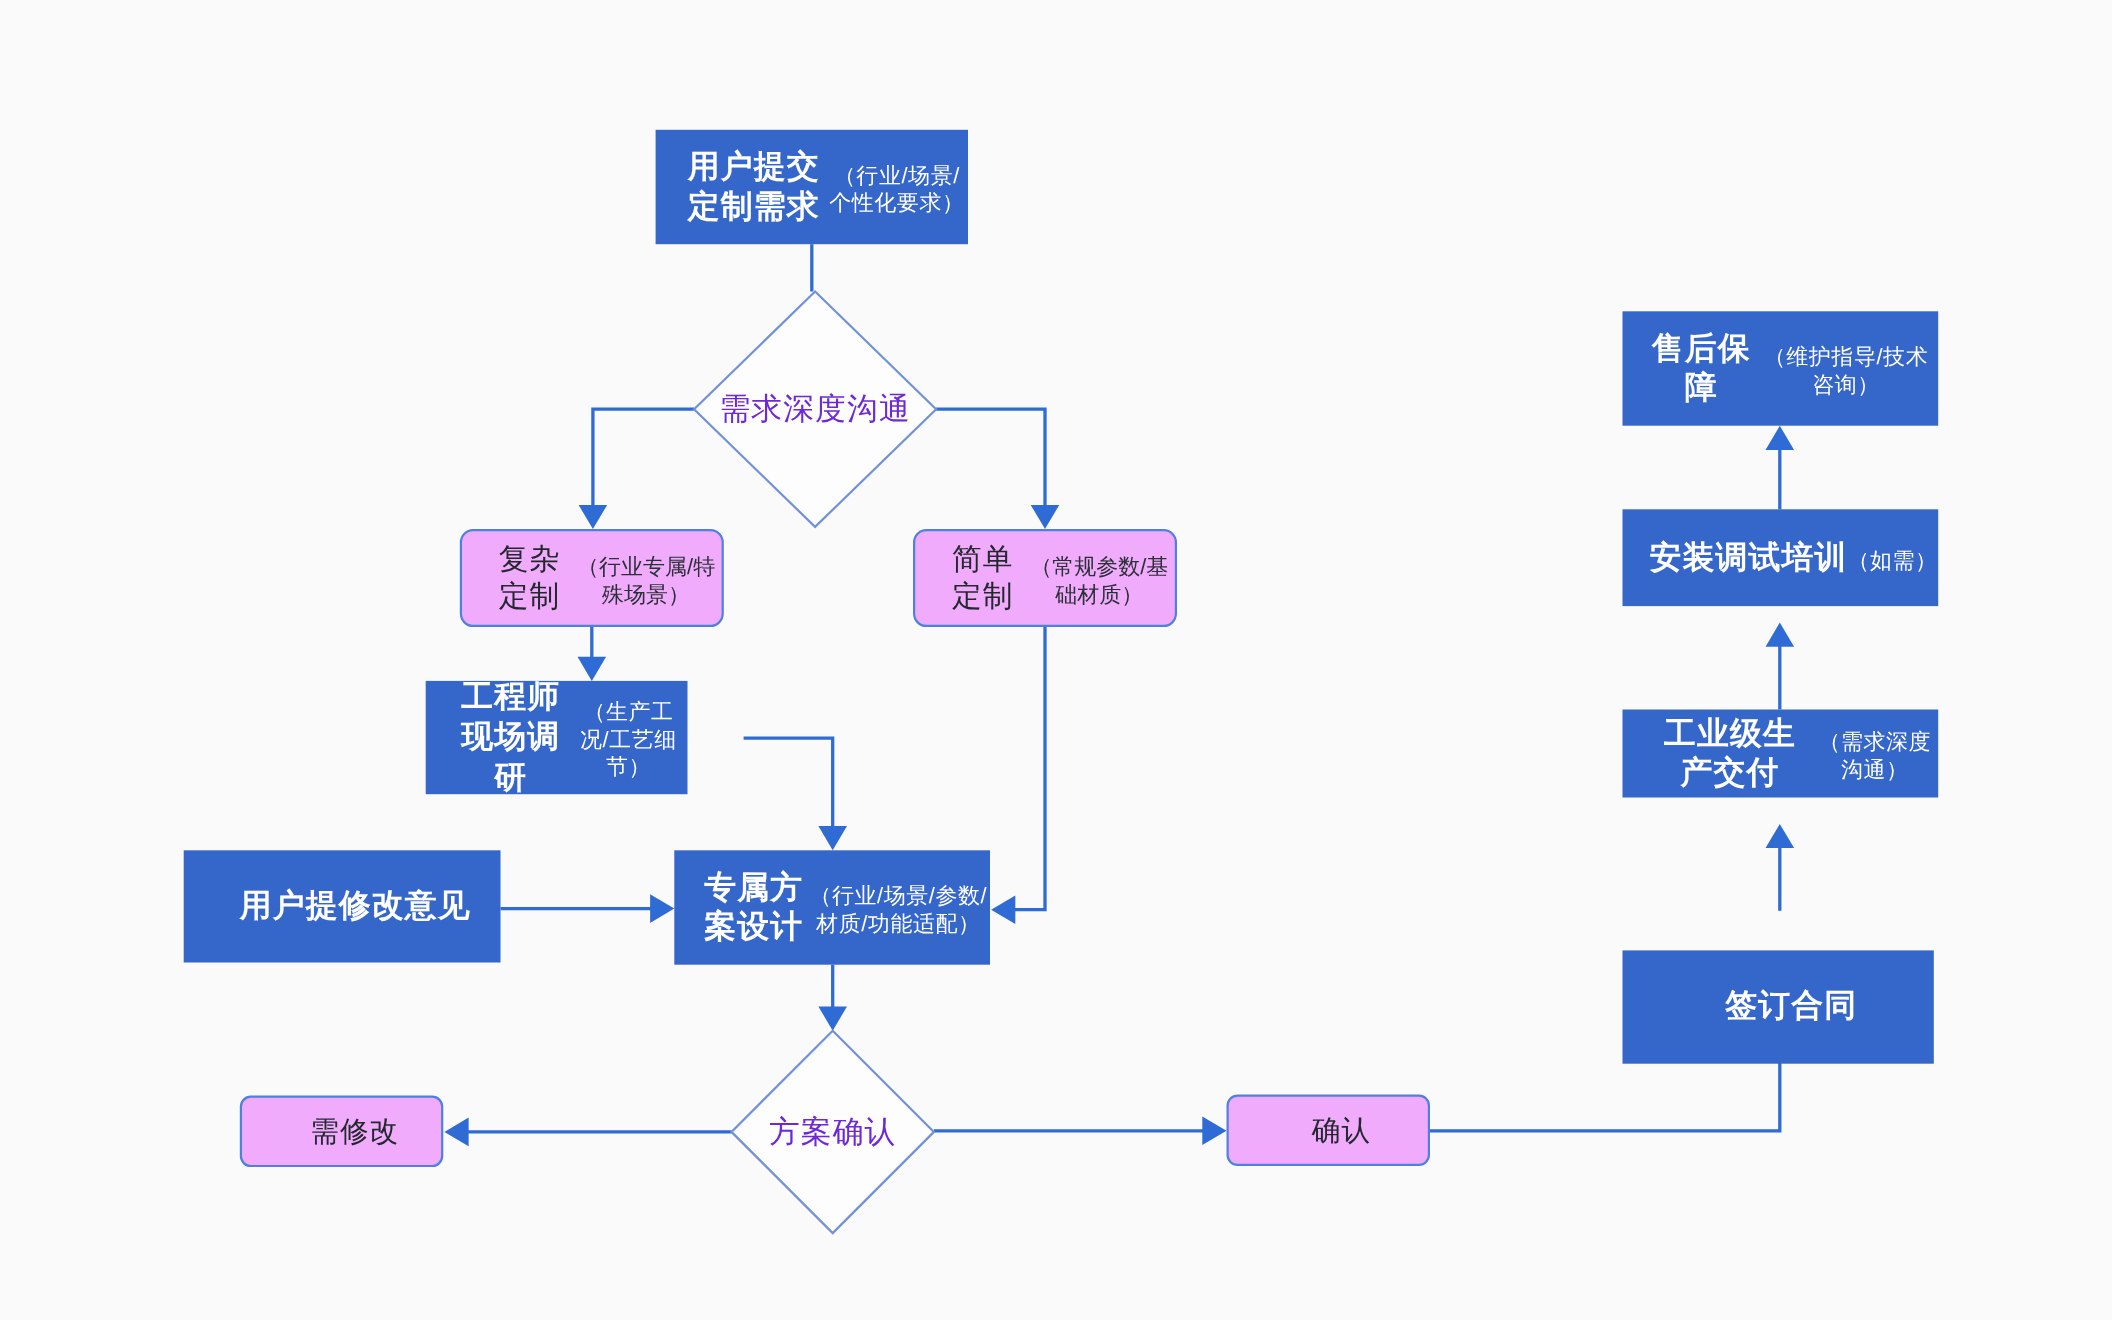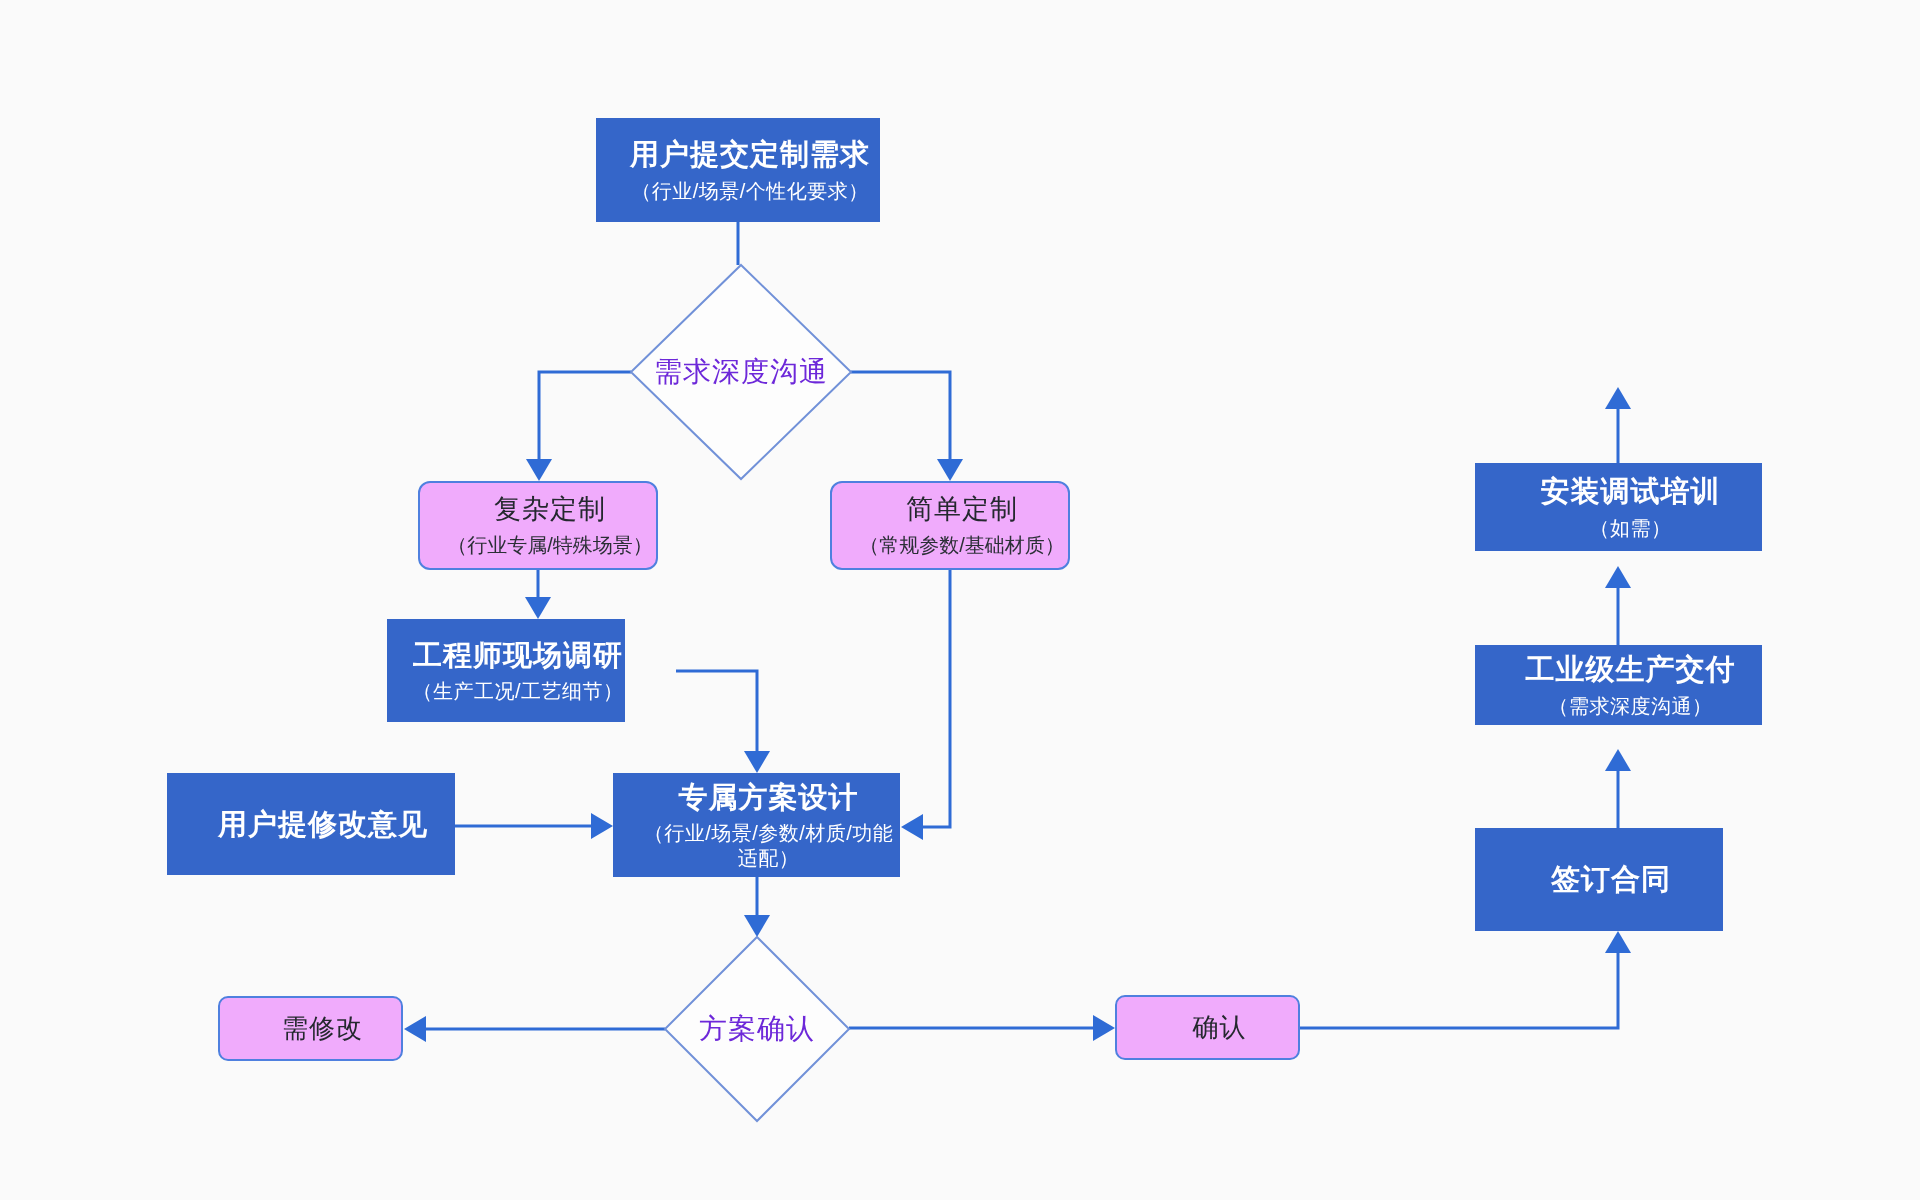--- a/index.html
+++ b/index.html
@@ -9,21 +9,21 @@
   }
   .canvas{
     position:relative;
     width:1920px;height:1200px;
     background:#FAFAFA;
     overflow:hidden;
   }
   .canvas svg{position:absolute;left:0;top:0;}
   .node{
     position:absolute;
-    display:flex;flex-direction:column;
+    display:flex;flex-direction:row;
     align-items:center;justify-content:center;
     text-align:center;
     box-sizing:border-box;
     line-height:1.25;
     padding-left:24px;
   }
   .node.blue{
     background:#3566C9;
     color:#ffffff;
   }
@@ -111,34 +111,38 @@
 
   <div class="node blue" style="left:613px;top:773px;width:287px;height:104px">
     <div class="title">专属方案设计</div>
     <div class="subtitle design-sub">（行业/场景/参数/材质/功能适配）</div>
   </div>
 
   <div class="node blue" style="left:167px;top:773px;width:288px;height:102px">
     <div class="title">用户提修改意见</div>
   </div>
 
-  <div class="node blue" style="left:1475px;top:828px;width:248px;height:103px">
+  <div class="node blue" style="left:1475px;top:864px;width:283px;height:103px">
     <div class="title">签订合同</div>
   </div>
 
   <div class="node blue" style="left:1475px;top:645px;width:287px;height:80px">
     <div class="title">工业级生产交付</div>
     <div class="subtitle">（需求深度沟通）</div>
   </div>
 
   <div class="node blue" style="left:1475px;top:463px;width:287px;height:88px">
     <div class="title">安装调试培训</div>
     <div class="subtitle">（如需）</div>
   </div>
 
+  <div class="node blue" style="left:1475px;top:283px;width:287px;height:104px">
+    <div class="title">售后保障</div>
+    <div class="subtitle">（维护指导/技术咨询）</div>
+  </div>
 
   <div class="node outline" style="left:418px;top:481px;width:240px;height:89px">
     <div class="title">复杂定制</div>
     <div class="subtitle">（行业专属/特殊场景）</div>
   </div>
 
   <div class="node outline" style="left:830px;top:481px;width:240px;height:89px">
     <div class="title">简单定制</div>
     <div class="subtitle">（常规参数/基础材质）</div>
   </div>

